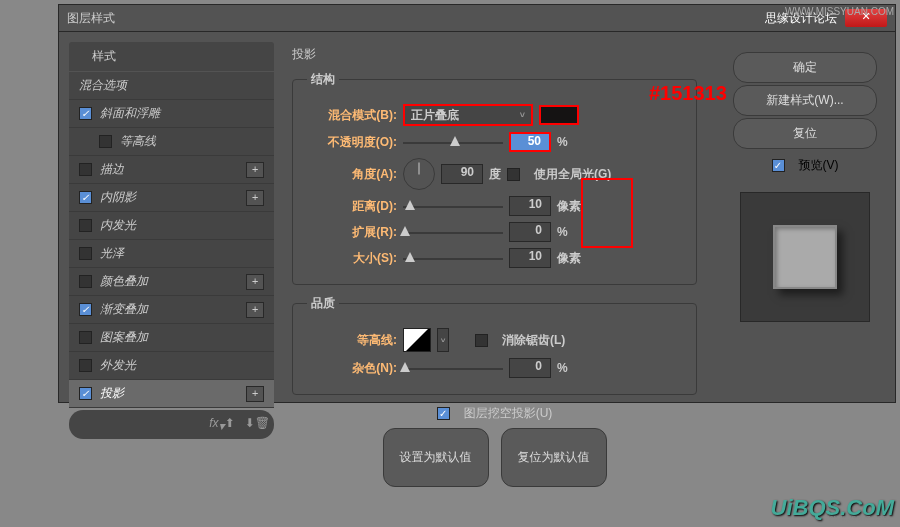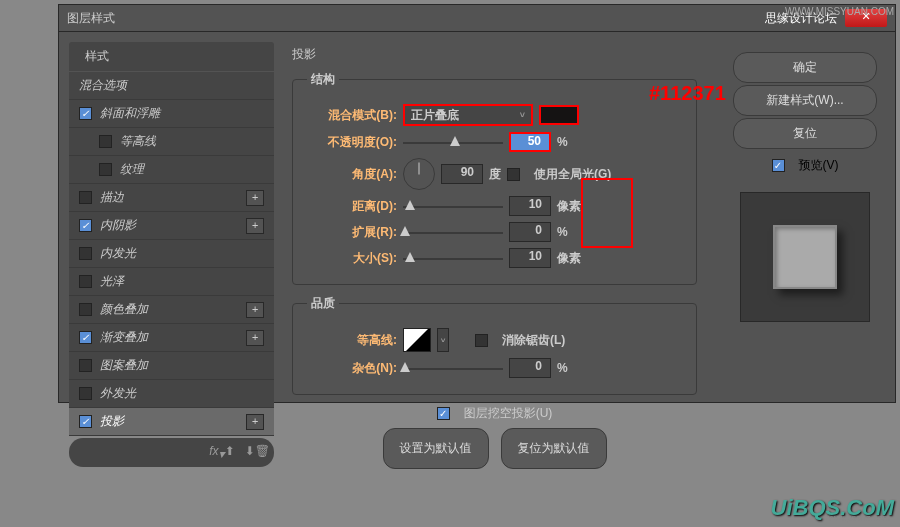--- a/index.html
+++ b/index.html
@@ -2,21 +2,21 @@
 <html><head>
   <meta charset="utf-8">
   <style>
     * { box-sizing: border-box; margin: 0; padding: 0; font-family: "Microsoft YaHei", sans-serif; font-size: 12px; }
     body { background: #888; width: 900px; height: 527px; overflow: hidden; position: relative; }
     .dialog { position: absolute; top: 4px; left: 58px; width: 838px; height: 399px; background: #535353; border: 1px solid #282828; }
     .titlebar { background: #535353; color: #ccc; padding: 4px 8px; display: flex; justify-content: space-between; align-items: center; border-bottom: 1px solid #282828; }
     .close-btn { width: 42px; height: 18px; background: linear-gradient(#e04343, #c21818); color: #fff; text-align: center; border-radius: 2px; line-height: 14px; cursor: pointer; font-size: 11px; }
     .content { display: flex; height: calc(100% - 26px); }
     .sidebar { width: 225px; padding: 10px; display: flex; flex-direction: column; }
-    .sidebar-header { color: #ccc; padding: 6px 16px; background: #454545; margin-bottom: 1px; border-radius: 3px 3px 0 0; }
+    .sidebar-header { color: #ccc; padding: 6px 23px; background: #454545; margin-bottom: 1px; border-radius: 3px 3px 0 0; }
     .style-list { flex: 1; background: #454545; border-radius: 0 0 3px 3px; }
     .style-item { display: flex; align-items: center; padding: 5px 10px; color: #ccc; border-bottom: 1px solid #3a3a3a; font-style: italic; }
     .style-item.selected { background: #6a6a6a; color: #fff; }
     .style-item.sub { padding-left: 30px; }
     .chk { width: 13px; height: 13px; border: 1px solid #222; background: #333; margin-right: 8px; display: inline-flex; align-items: center; justify-content: center; color: #fff; font-size: 10px; }
     .chk.checked { background: #5a8fd6; }
     .plus-btn { margin-left: auto; width: 18px; height: 16px; border: 1px solid #282828; background: #535353; color: #ccc; text-align: center; line-height: 13px; font-size: 11px; }
     .sidebar-footer { display: flex; justify-content: flex-end; padding: 6px 4px; background: #454545; margin-top: 2px; border-radius: 14px; color: #999; }
     .main-panel { flex: 1; padding: 10px 10px 10px 0; color: #ccc; }
     .main-title { padding: 4px 8px; }
@@ -29,21 +29,21 @@
     .color-swatch { width: 40px; height: 20px; background: #151313; border: 1px solid #222; }
     .num-input { width: 42px; height: 20px; background: #454545; border: 1px solid #282828; color: #ccc; text-align: right; padding: 0 8px; }
     .num-input.selected { background: #5a8fd6; color: #fff; }
     .slider-track { position: relative; width: 100px; height: 12px; display: flex; align-items: center; }
     .slider-track::before { content: ''; position: absolute; top: 50%; left: 0; right: 0; height: 2px; background: #3a3a3a; }
     .slider-thumb { position: absolute; width: 0; height: 0; border-left: 5px solid transparent; border-right: 5px solid transparent; border-bottom: 10px solid #ccc; top: 0; }
     .angle-dial { width: 32px; height: 32px; border-radius: 50%; border: 1px solid #3a3a3a; position: relative; }
     .angle-dial::before { content: ''; position: absolute; top: 50%; left: 50%; width: 12px; height: 1px; background: #ccc; transform-origin: left; transform: rotate(-90deg); }
     .contour-swatch { width: 28px; height: 24px; background: linear-gradient(135deg, #fff 49%, #000 51%); border: 1px solid #222; }
     .contour-arrow { width: 12px; height: 24px; background: #454545; border: 1px solid #282828; display: flex; align-items: center; justify-content: center; font-size: 8px; color: #999; }
-    .action-btn { background: #5a5a5a; border: 1px solid #3a3a3a; color: #ddd; padding: 11px 16px; border-radius: 12px; cursor: pointer; }
+    .action-btn { background: #5a5a5a; border: 1px solid #3a3a3a; color: #ddd; padding: 20px 16px; border-radius: 12px; cursor: pointer; }
     .right-panel { width: 180px; padding: 20px 18px; display: flex; flex-direction: column; gap: 2px; }
     .side-btn { background: #5a5a5a; border: 1px solid #3a3a3a; color: #ddd; padding: 6px 0; border-radius: 14px; text-align: center; cursor: pointer; }
     .preview-box { width: 130px; height: 130px; background: #3a3a3a; border: 1px solid #282828; margin: 10px auto; display: flex; align-items: center; justify-content: center; }
     .preview-square { width: 64px; height: 64px; background: #aaa; border: 2px solid #888; box-shadow: 6px 6px 8px rgba(0,0,0,0.5), inset 2px 2px 4px rgba(0,0,0,0.3); }
     .red-box { border: 2px solid #f00 !important; }
     .red-overlay { position: absolute; border: 2px solid #f00; pointer-events: none; }
     .annotation { position: absolute; color: #f00; font-size: 20px; font-weight: bold; }
     .watermark1 { position: absolute; top: 6px; right: 6px; color: #aaa; font-size: 10px; }
     .watermark2 { position: absolute; bottom: 6px; right: 6px; color: #4a9; font-size: 22px; font-weight: bold; font-style: italic; text-shadow: 1px 1px 2px #000; }
     .watermark3 { position: absolute; bottom: 4px; right: 10px; color: #888; font-size: 9px; }
@@ -67,24 +67,20 @@
             <span>混合选项</span>
           </div>
         <div class="style-item">
             <span class="chk checked">✓</span>
             <span>斜面和浮雕</span>
           </div>
         <div class="style-item sub">
             <span class="chk"></span>
             <span>等高线</span>
           </div>
-        <div class="style-item sub">
-            <span class="chk"></span>
-            <span>纹理</span>
-          </div>
         <div class="style-item">
             <span class="chk"></span>
             <span>描边</span>
             <span class="plus-btn">+</span>
           </div>
         <div class="style-item">
             <span class="chk checked">✓</span>
             <span>内阴影</span>
             <span class="plus-btn">+</span>
           </div>
@@ -223,16 +219,16 @@
         <span>预览(V)</span>
       </div>
       <div class="preview-box">
         <div class="preview-square"></div>
       </div>
     </div>
   </div>
 </div>
 
 <div class="red-overlay" style="top:178px;left:581px;width:52px;height:70px"></div>
-<div class="annotation" style="top:82px;left:649px">#112371</div>
+<div class="annotation" style="top:82px;left:649px">#151313</div>
 <div class="watermark1">WWW.MISSYUAN.COM</div>
 <div class="watermark2">UiBQS.CoM</div>
 <div class="watermark3">www.psahz.com</div>
 
 </body></html>

